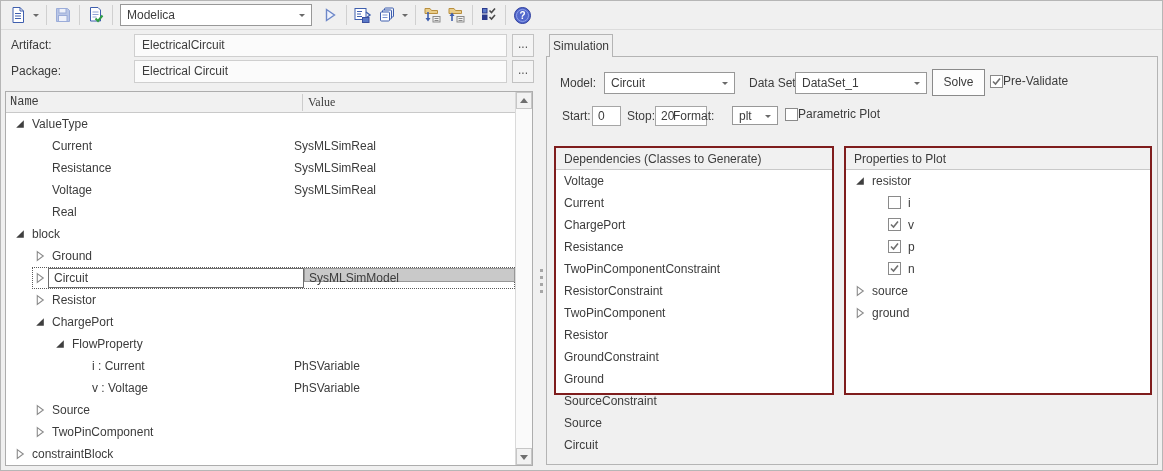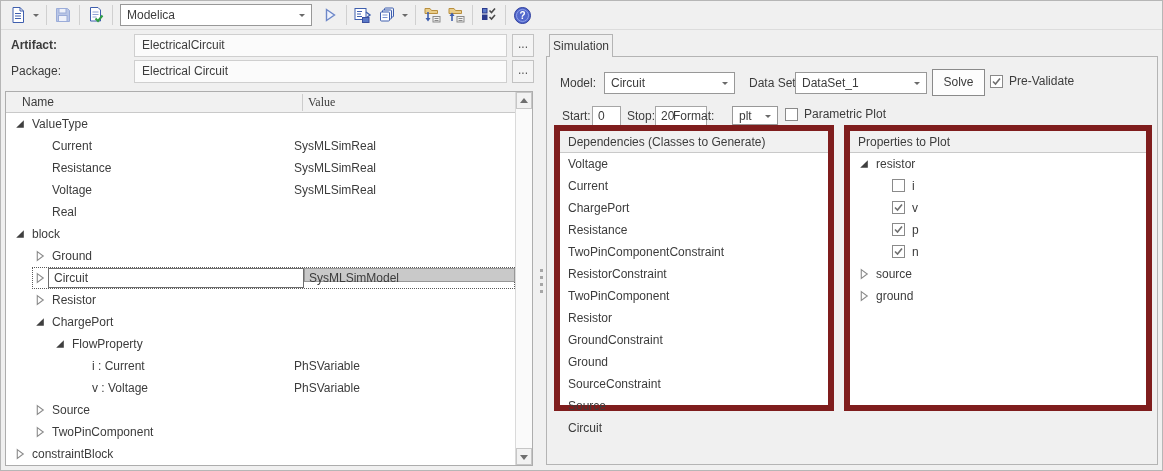--- a/index.html
+++ b/index.html
@@ -17,21 +17,21 @@
   .tb-combo { width:192px; margin:0 6px 0 3px; }
 
   
   .flabel { position:absolute; line-height:23px; color:#3c3c3c; }
   .field { position:absolute; height:23px; line-height:21px; background:#fbfbfb; border:1px solid #cfcfcf; padding-left:7px; }
   .dots { position:absolute; width:22px; height:23px; background:#f4f4f4; border:1px solid #c2c2c2; text-align:center; line-height:19px; color:#555; }
 
   
   .treepanel { position:absolute; left:4px; top:90px; width:528px; height:375px; background:#fff; border:1px solid #adadad; }
   .thead { position:absolute; left:0; top:0; width:510px; height:21px; background:#f1f1f1; border-bottom:1px solid #c9c9c9; }
-  .thead .h1 { position:absolute; left:16px; line-height:21px; }
+  .thead .h1 { position:absolute; left:4px; line-height:21px;font-family:Liberation Mono, monospace; }
   .thead .h2 { position:absolute; left:302px; line-height:21px;font-family:Liberation Serif, serif; }
   .thead .hdiv { position:absolute; left:296px; top:2px; width:1px; height:17px; background:#cccccc; }
   .tbody { position:absolute; left:0; top:21px; width:510px; bottom:0; overflow:hidden; }
   .trow { position:relative; height:22px; }
   .twisty { position:absolute; top:5px; width:12px; height:12px; }
   .tw-exp polygon { fill:#3f3f3f; }
   .tw-col polygon { fill:#fdfdfd; stroke:#8a8a8a; stroke-width:1; }
   .tlabel { position:absolute; top:0; line-height:22px; white-space:nowrap; }
   .tvalue { position:absolute; left:288px; top:0; line-height:22px; white-space:nowrap; }
   .trow.sel::before { content:""; position:absolute; left:26px; top:0; right:1px; bottom:0; border:1px dotted #5a5a5a; }
@@ -48,23 +48,23 @@
   
   .tab { position:absolute; left:548px; top:33px; width:64px; height:23px; background:#f0f0f0; border:1px solid #b4b4b4; border-bottom:none; text-align:center; line-height:22px; z-index:2; }
   .frame { position:absolute; left:545px; top:55px; width:612px; height:409px; background:#f0f0f0; border:1px solid #b4b4b4; }
   .frame .lab { position:absolute; line-height:22px; }
   .scombo { position:absolute; height:22px; } .scombo.sm { height:19px; }
   .sinput { position:absolute; height:20px; background:#fff; border:1px solid #a6a6a6; padding-left:5px; line-height:18px; }
   .solve { position:absolute; left:385px; top:12px; width:53px; height:27px; background:#fdfdfd; border:1px solid #8a8a8a; text-align:center; line-height:25px; }
   .cb { width:13px; height:13px; background:#fff; border:1px solid #8a8a8a; display:inline-block; position:relative; vertical-align:middle; }
   .cb svg { position:absolute; left:0; top:0; display:none; }
   .cb.checked svg { display:block; }
-  .cbrow { position:absolute; display:flex; align-items:center; gap:6px; }
-
-  .listpanel { position:absolute; top:68px; height:286px; background:#fff; border:6px solid #7f1d1d; }
+  .cbrow { position:absolute; display:flex; align-items:center; }
+
+  .listpanel { position:absolute; top:89px; height:249px; background:#fff; border:2px solid #7f1d1d; }
   .lp-head { height:22px; line-height:22px; background:#f1f1f1; border-bottom:1px solid #c9c9c9; padding-left:8px; }
   .litem { height:22px; line-height:22px; padding-left:8px; white-space:nowrap; }
   .prow { position:relative; height:22px; }
   .plabel { position:absolute; top:0; line-height:22px; white-space:nowrap; }
   .pcheck { position:absolute; top:4px; }
 
   svg { display:block; }
 </style>
 </head>
 <body>
@@ -191,21 +191,21 @@
       <span>
         <svg width="19" height="19" viewBox="0 0 19 19">
             <circle cx="9.5" cy="9.5" r="8" fill="#5268cc" stroke="#2f3f9e"></circle>
             <circle cx="9.5" cy="9.5" r="6" fill="none" stroke="#8fa0e8"></circle>
             <text x="9.5" y="13.2" text-anchor="middle" font-size="10" font-family="Liberation Sans, sans-serif" font-weight="bold" fill="#ffffff">?</text>
           </svg>
       </span>
     </div>
   </div>
 
-  <div class="flabel" style="left:10px; top:33px;font-weight:bold;">Artifact:</div>
+  <div class="flabel" style="left:10px; top:33px;">Artifact:</div>
   <div class="field" style="left:133px; top:33px; width:373px;">ElectricalCircuit</div>
   <div class="dots" style="left:511px; top:33px;">...</div>
 
   <div class="flabel" style="left:10px; top:59px;">Package:</div>
   <div class="field" style="left:133px; top:59px; width:373px;">Electrical Circuit</div>
   <div class="dots" style="left:511px; top:59px;">...</div>
 
   <div class="treepanel">
     <div class="thead">
       <span class="h1">Name</span>

